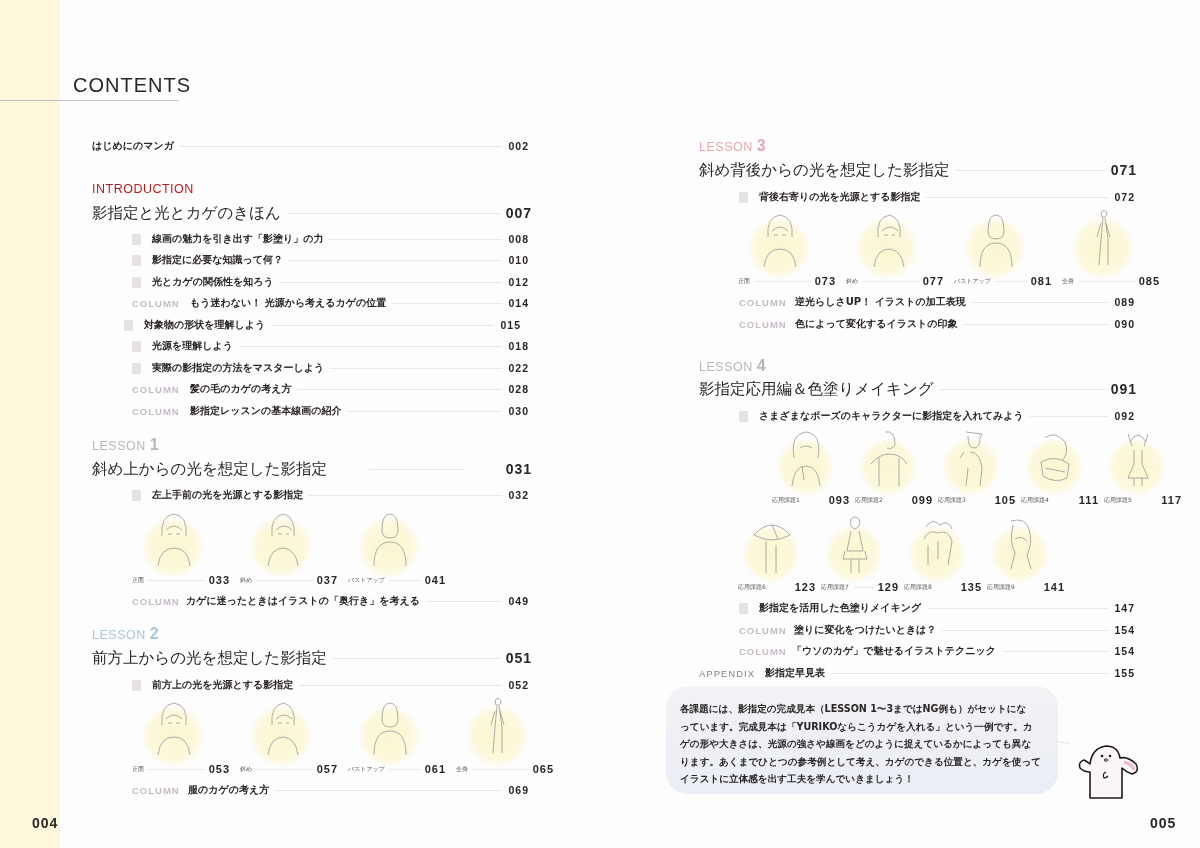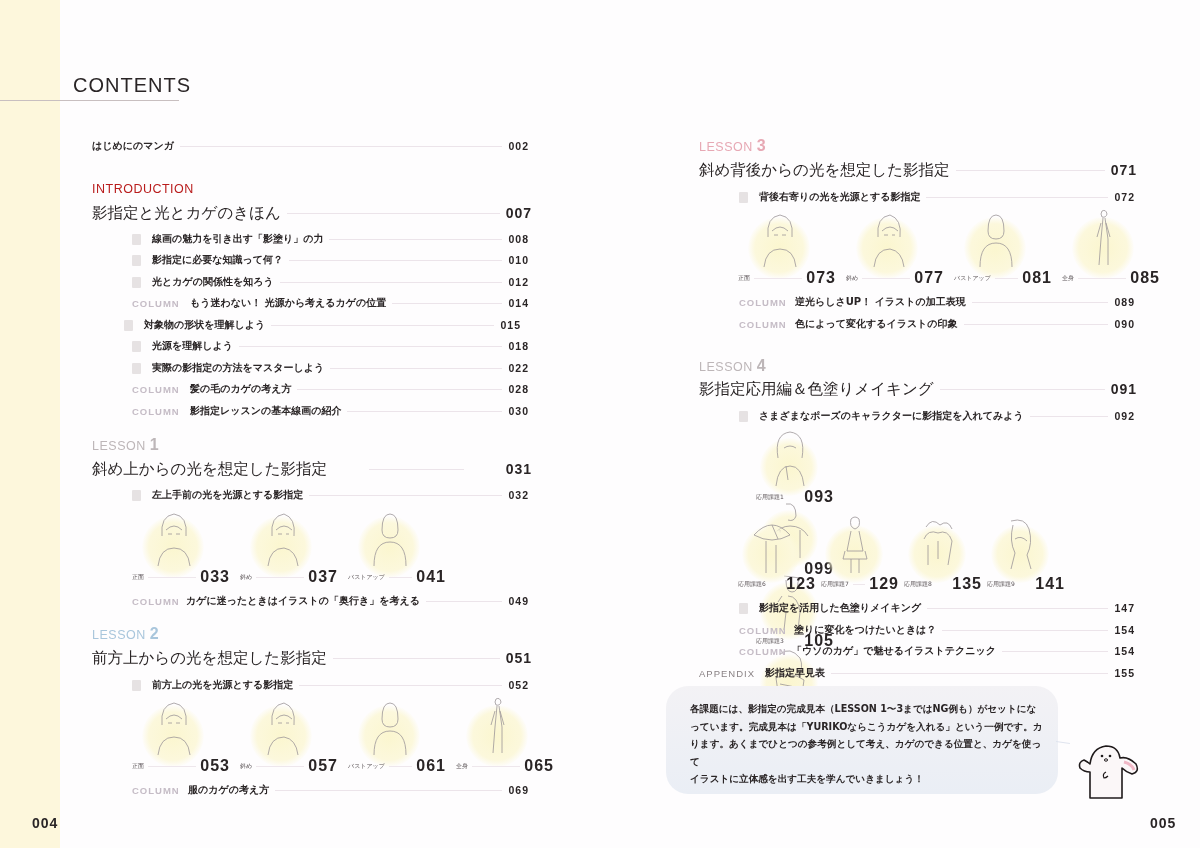--- a/index.html
+++ b/index.html
@@ -33,28 +33,28 @@
   .toc-big { height: 22px; font-size: 15.5px; font-weight: normal; }
   .toc-big .num { font-size: 14px; }
 
   .thumbs { position: absolute; display: flex; }
   .thumb { position: relative; width: 108px; height: 72px; }
   .thumb .glow { position: absolute; left: 10px; top: 8px; width: 62px; height: 62px; border-radius: 50%; background: radial-gradient(circle, #fbf6cf 0%, #fcf8dc 55%, rgba(255,255,255,0) 72%); }
   .thumb .sketch { position: absolute; left: 22px; top: 0px; width: 40px; height: 58px; }
   .thumb .cap { position: absolute; left: 0; bottom: -6px; width: 98px; display: flex; align-items: center; }
   .thumb .cap .lbl { font-size: 6px; color: #5a5356; }
   .thumb .cap .ln { flex: 1; height: 1px; background: #eee7ec; margin: 0 4px; }
-  .thumb .cap .n { font-family: "Liberation Sans", sans-serif; font-weight: bold; font-size: 16px; letter-spacing: 1px; }
+  .thumb .cap .n { font-family: "Liberation Sans", sans-serif; font-weight: bold; font-size: 11px; letter-spacing: 1px; }
 
   .thumb.sm { width: 83px; height: 72px; }
   .thumb.sm .glow { left: 4px; top: 10px; width: 58px; height: 58px; }
   .thumb.sm .sketch { left: 14px; }
   .thumb.sm .cap { width: 78px; }
 
-  .bubble { position: absolute; left: 666px; top: 686px; width: 392px; height: 108px; border-radius: 22px; background: linear-gradient(180deg, #f3f2f5 0%, #eaeef5 100%); padding: 14px 14px 0 24px; font-size: 9.6px; line-height: 17.5px; font-weight: bold; color: #2a2526; }
+  .bubble { position: absolute; left: 666px; top: 686px; width: 392px; height: 108px; border-radius: 22px; background: linear-gradient(180deg, #f3f2f5 0%, #eaeef5 100%); padding: 14px 14px 0 14px; font-size: 9.6px; line-height: 17.5px; font-weight: bold; color: #2a2526; }
   .bubble-tail { position: absolute; left: 1056px; top: 742px; width: 14px; height: 1px; background: #dfe4ee; transform: rotate(8deg); }
 
   .mascot { position: absolute; left: 1076px; top: 742px; width: 66px; height: 58px; }
 </style>
 </head>
 <body>
 
 <div class="spine"></div>
 
 <div class="contents-title">CONTENTS</div>
@@ -333,21 +333,21 @@
   <span>影指定応用編＆色塗りメイキング</span>
   <span class="leader"></span>
   <span class="num">091</span>
 </div>
 <div class="row toc-small" style="left:739px; top:408px; width:396px;">
   <span class="chap-icon"></span>
   <span>さまざまなポーズのキャラクターに影指定を入れてみよう</span>
   <span class="leader"></span>
   <span class="num">092</span>
 </div>
-<div class="thumbs" style="left:756px; top:428px;flex-direction:column;">
+<div class="thumbs" style="left:772px; top:428px;">
   <div class="thumb sm">
       <div class="glow"></div>
       <svg class="sketch" viewBox="0 0 40 58">
         <path d="M8 30 Q4 6 20 4 Q36 6 32 30 M14 20 Q20 16 26 20 M6 58 Q8 38 20 38 Q32 38 34 58 M16 38 L18 52" fill="none" stroke="#9c9698" stroke-width="0.8"></path>
       </svg>
       <div class="cap">
         <span class="lbl">応用課題1</span>
         <span class="ln" style="background:none"></span>
         <span class="n">093</span>
       </div>
@@ -464,20 +464,21 @@
 <div class="row toc-small" style="left:699px; top:665px; width:436px;">
   <span class="app-tag">APPENDIX</span>
   <span>影指定早見表</span>
   <span class="leader"></span>
   <span class="num">155</span>
 </div>
 
 <div class="bubble">
   <div>各課題には、影指定の完成見本（LESSON 1〜3まではNG例も）がセットにな</div>
   <div>っています。完成見本は「YURIKOならこうカゲを入れる」という一例です。カ</div>
+  <div>ゲの形や大きさは、光源の強さや線画をどのように捉えているかによっても異な</div>
   <div>ります。あくまでひとつの参考例として考え、カゲのできる位置と、カゲを使って</div>
   <div>イラストに立体感を出す工夫を学んでいきましょう！</div>
 </div>
 <div class="bubble-tail"></div>
 
 <svg class="mascot" viewBox="0 0 66 58">
   <path d="M14 56 L14 30 Q8 30 4 26 Q2 20 8 18 Q12 20 14 22 Q16 6 30 4 Q42 4 44 16 Q52 14 60 22 Q64 30 56 32 Q50 30 46 26 L46 56 Z" fill="#fbf7f8" stroke="#1f1a1b" stroke-width="1.6" stroke-linejoin="round"></path>
   <path d="M48 20 Q56 22 58 28" fill="none" stroke="#f0b8c6" stroke-width="3"></path>
   <circle cx="26" cy="14" r="1.3" fill="#1f1a1b"></circle>
   <circle cx="34" cy="14" r="1.3" fill="#1f1a1b"></circle>

